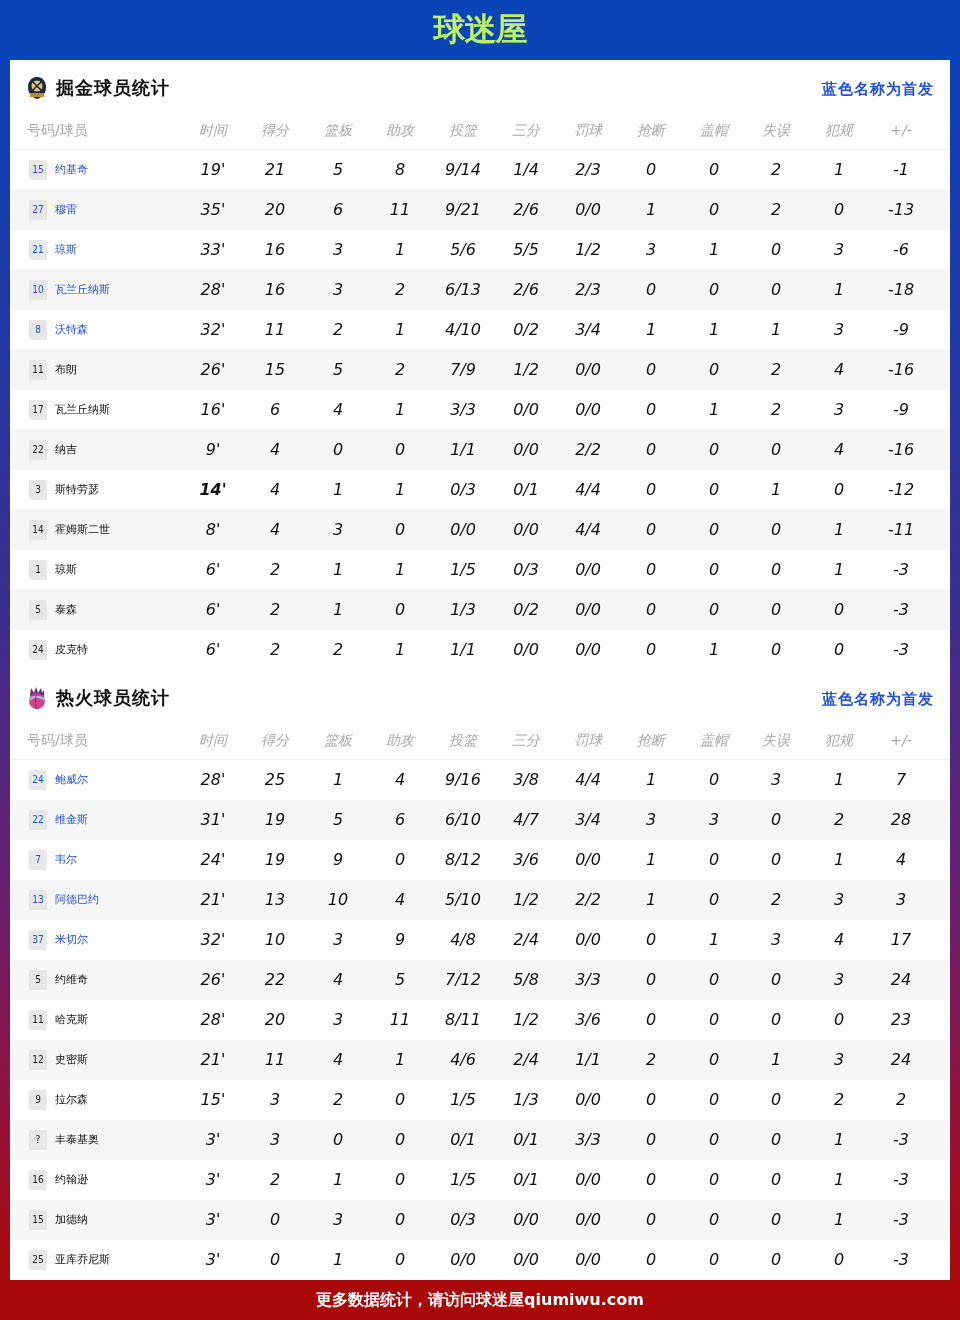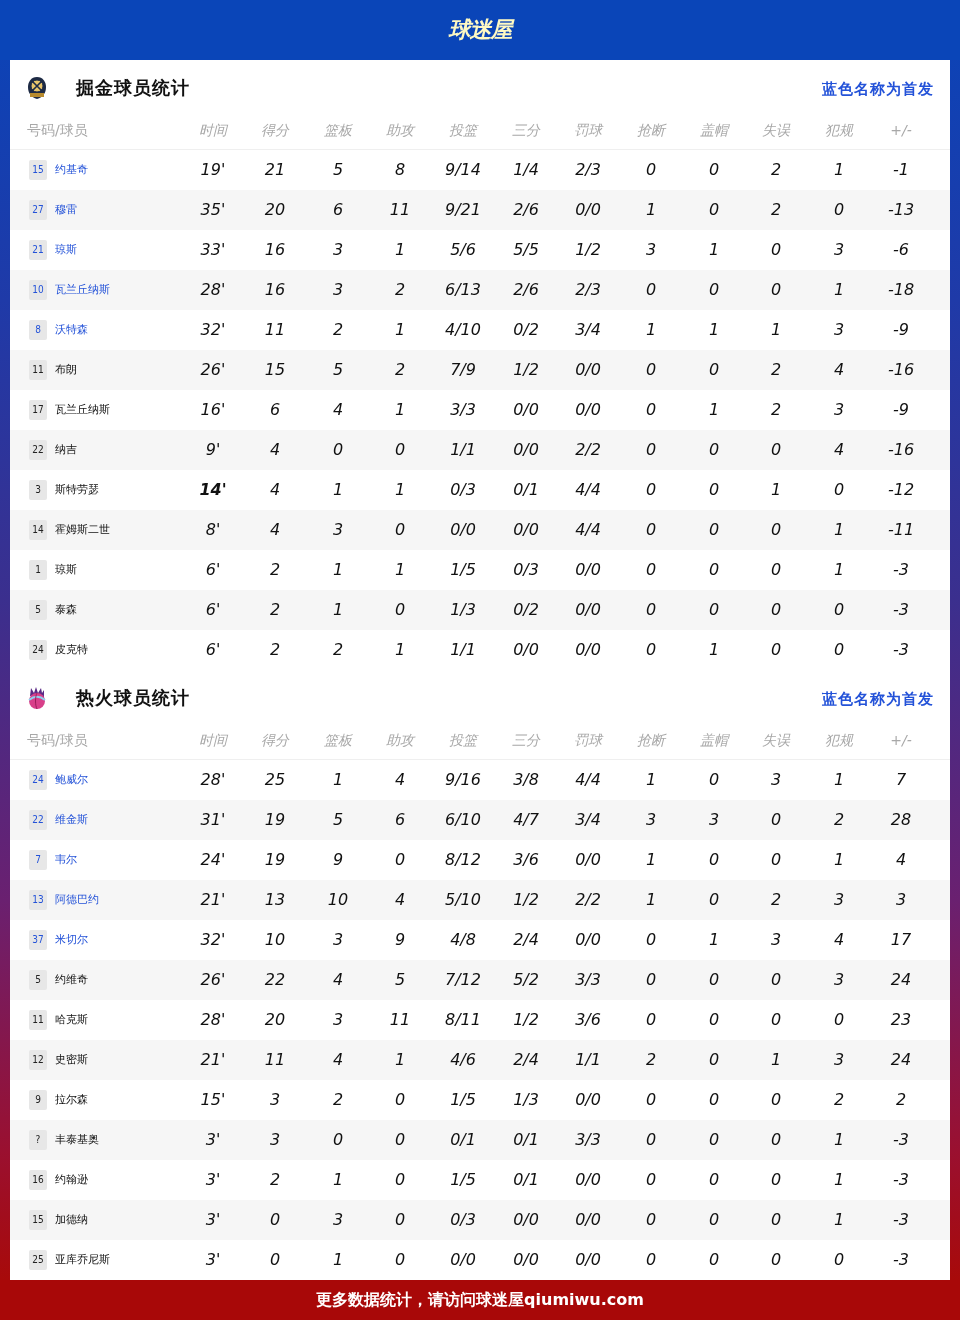--- a/index.html
+++ b/index.html
@@ -8,31 +8,31 @@
     font-family: "DejaVu Sans", "Liberation Sans", sans-serif;
     background: linear-gradient(180deg, #0a44b8 0px, #1f3aa8 300px, #3b2f8e 600px, #6a2070 900px, #9a1030 1150px, #a80a0a 1280px);
     position: relative;
   }
   .header {
     position: absolute; left: 0; top: 0; width: 960px; height: 60px;
     background: #0a45b8;
     display: flex; align-items: center; justify-content: center;
   }
   .brand {
-    color: #fef9c3; font-size: 22px; font-weight: bold; font-style: italic;
+    color: #bef264; font-size: 32px; font-weight: bold; 
     letter-spacing: -1px;
     font-family: "DejaVu Sans", sans-serif;
   }
   .card {
     position: absolute; left: 10px; top: 60px; width: 940px; height: 1220px;
     background: #ffffff;
   }
   .section { position: absolute; left: 0; width: 940px; }
   .sec-title {
-    position: absolute; left: 16px; height: 30px; display: flex; align-items: center; gap: 20px;
+    position: absolute; left: 16px; height: 30px; display: flex; align-items: center;
   }
   .logo { width: 22px; height: 24px; margin-right: 8px; display: inline-block; }
   .sec-title-text { font-size: 18px; font-weight: bold; color: #111; letter-spacing: 1px; }
   .sec-note {
     position: absolute; right: 16px; font-size: 15px; color: #2352d8; font-weight: bold;
     letter-spacing: 1px;
   }
   .thead {
     position: absolute; left: 0; width: 940px; height: 40px;
     border-bottom: 1px solid #efefef;
@@ -429,21 +429,21 @@
           <span class="cell" style="left: 861px;">17</span>
         </div>
         <div class="row alt" style="top: 290px;">
           <span class="num">5</span>
           <span class="pname">约维奇</span>
           <span class="cell" style="left: 173px;">26'</span>
           <span class="cell" style="left: 235px;">22</span>
           <span class="cell" style="left: 298px;">4</span>
           <span class="cell" style="left: 360px;">5</span>
           <span class="cell" style="left: 423px;">7/12</span>
-          <span class="cell" style="left: 486px;">5/2</span>
+          <span class="cell" style="left: 486px;">5/8</span>
           <span class="cell" style="left: 548px;">3/3</span>
           <span class="cell" style="left: 611px;">0</span>
           <span class="cell" style="left: 674px;">0</span>
           <span class="cell" style="left: 736px;">0</span>
           <span class="cell" style="left: 799px;">3</span>
           <span class="cell" style="left: 861px;">24</span>
         </div>
         <div class="row" style="top: 330px;">
           <span class="num">11</span>
           <span class="pname">哈克斯</span>

